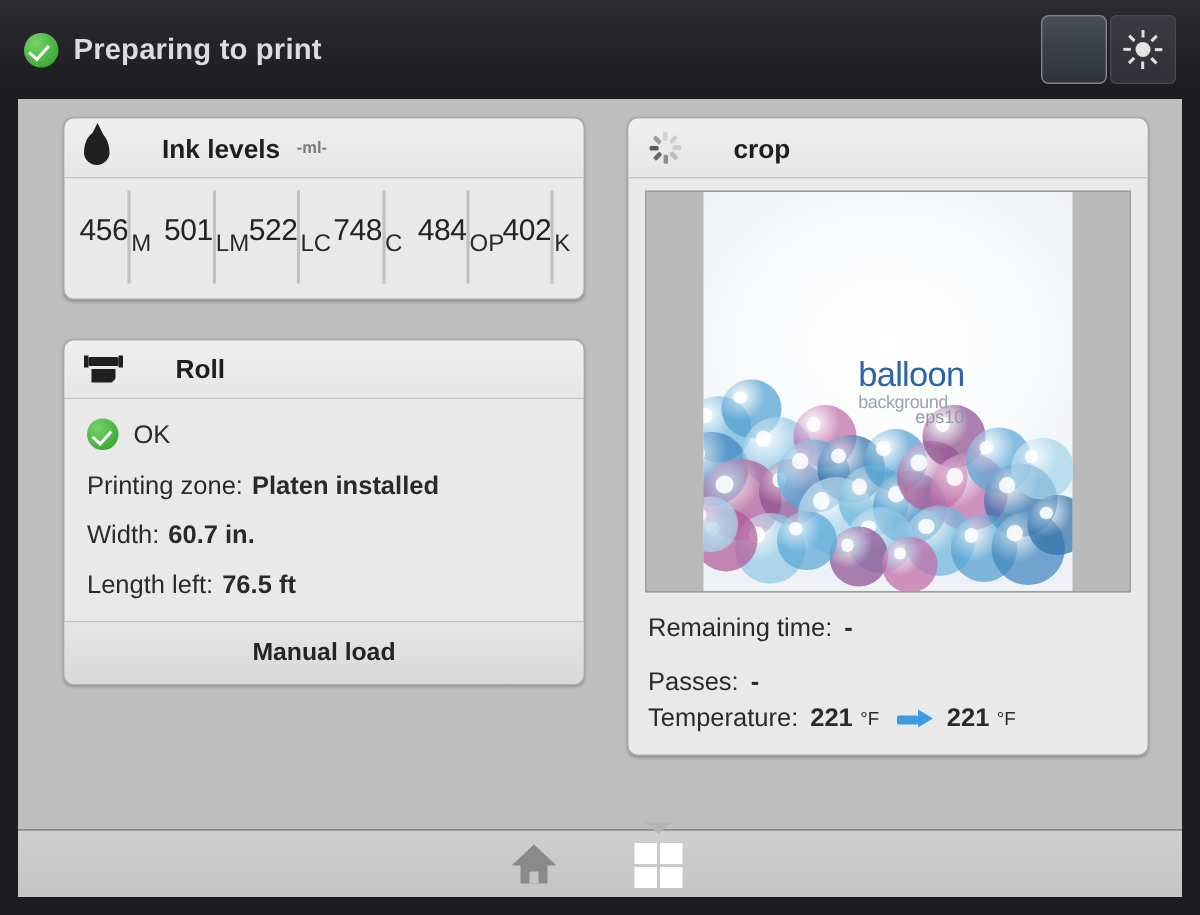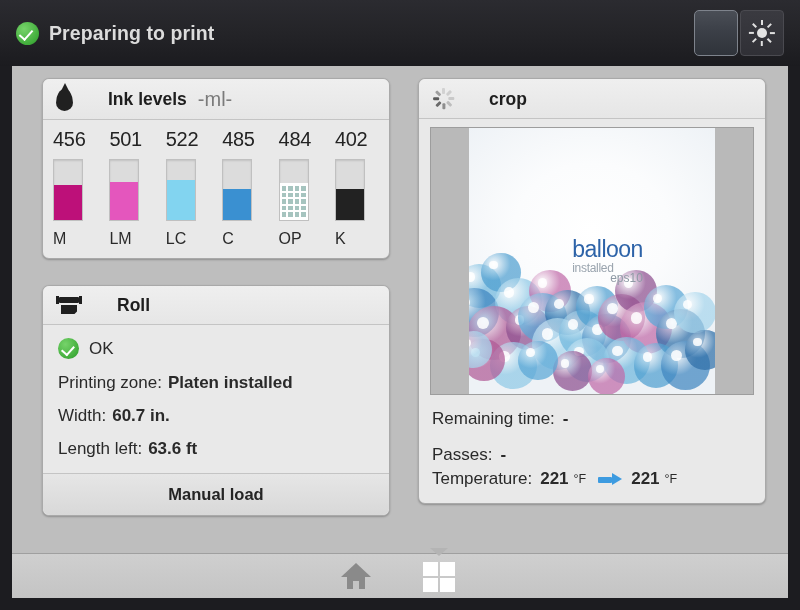--- a/index.html
+++ b/index.html
@@ -68,38 +68,38 @@
     box-shadow: 0 1px 2px rgba(0,0,0,.25);
   }
   .panel-head {
     display: flex; align-items: center; gap: 11px;
     padding: 9px 13px 8px 13px;
     border-bottom: 1px solid #c4c4c4;
     background: linear-gradient(180deg, #efefef 0%, #e6e6e6 100%);
     border-radius: 7px 7px 0 0;
   }
   .panel-title { font-size: 17.5px; font-weight: bold; color: #1e1e1e; margin-left: 24px; }
-  .panel-sub { font-size: 20px; color: #7b7b7b; font-weight: normal; }
+  .panel-sub { font-size: 11px; color: #7b7b7b; font-weight: bold; }
 
   
   .droplet {
     width: 17px; height: 22px; background: #202020; flex: 0 0 auto;
     border-radius: 50% 50% 50% 50% / 62% 62% 38% 38%;
     position: relative;
   }
   .droplet::before {
     content: ""; position: absolute; left: 50%; top: -6px; transform: translateX(-50%);
     border-left: 5.2px solid transparent; border-right: 5.2px solid transparent;
     border-bottom: 10px solid #202020;
   }
 
   
   .ink-body { padding: 8px 10px 10px 10px; }
   .ink-grid { display: flex; justify-content: space-between; }
-  .ink-col { width: 44px; display: flex; flex-direction: column; }
+  .ink-col { width: 44px; display: flex; flex-direction: row; align-items: center; }
   .ink-num { font-size: 20px; color: #232323; margin-bottom: 8px; letter-spacing: -.3px; }
   .tank {
     width: 30px; height: 62px;
     background: #dcdcdc;
     border: 1px solid #c0c0c0;
     box-shadow: inset 0 1px 2px rgba(0,0,0,.12);
     position: relative; overflow: hidden;
     display: flex; align-items: flex-end;
   }
   .fill { width: 100%; }
@@ -266,21 +266,21 @@
                 <div class="ink-label">LM</div>
               </div>
               <div class="ink-col">
                 <div class="ink-num">522</div>
                 <div class="tank">
                   <div class="fill" style="height: 67%; background: rgb(130, 212, 240);"></div>
                 </div>
                 <div class="ink-label">LC</div>
               </div>
               <div class="ink-col">
-                <div class="ink-num">485</div>
+                <div class="ink-num">748</div>
                 <div class="tank">
                   <div class="fill" style="height: 52%; background: rgb(58, 144, 209);"></div>
                 </div>
                 <div class="ink-label">C</div>
               </div>
               <div class="ink-col">
                 <div class="ink-num">484</div>
                 <div class="tank">
                   <div class="fill op" style="height: 61%;">
                     <div class="op-sq"></div>
@@ -330,21 +330,21 @@
           <div class="panel-title">Roll</div>
         </div>
         <div class="roll-body">
           <div class="ok-row">
             <div class="ok-circle"></div>
             <div class="ok-text">OK</div>
           </div>
           <div id="roll-rows">
               <div class="info-row"><span>Printing zone:</span><span class="info-val">Platen installed</span></div>
               <div class="info-row"><span>Width:</span><span class="info-val">60.7 in.</span></div>
-              <div class="info-row"><span>Length left:</span><span class="info-val">63.6 ft</span></div>
+              <div class="info-row"><span>Length left:</span><span class="info-val">76.5 ft</span></div>
             </div>
         </div>
         <div class="manual-btn">Manual load</div>
       </div>
     </div>
 
     <div class="right-col">
       <div class="panel">
         <div class="panel-head">
           <div class="spinner" id="spinner">
@@ -419,21 +419,21 @@
                 <div class="balloon" style="width: 15%; padding-bottom: 15%; left: 48.5%; top: 86.5%; background: radial-gradient(circle at 32% 28%, rgba(255, 255, 255, 0.75) 0%, rgb(192, 106, 168) 42%, rgb(192, 106, 168) 100%); opacity: 0.72;"></div>
                 <div class="bl-shine" style="width: 3.3%; padding-bottom: 3.3%; left: 51.5%; top: 89.2%;"></div>
                 <div class="balloon" style="width: 16%; padding-bottom: 16%; left: 20%; top: 80%; background: radial-gradient(circle at 32% 28%, rgba(255, 255, 255, 0.75) 0%, rgb(90, 167, 214) 42%, rgb(90, 167, 214) 100%); opacity: 0.72;"></div>
                 <div class="bl-shine" style="width: 3.52%; padding-bottom: 3.52%; left: 23.2%; top: 82.88%;"></div>
                 <div class="balloon" style="width: 16%; padding-bottom: 16%; left: 88%; top: 76%; background: radial-gradient(circle at 32% 28%, rgba(255, 255, 255, 0.75) 0%, rgb(47, 111, 168) 42%, rgb(47, 111, 168) 100%); opacity: 0.72;"></div>
                 <div class="bl-shine" style="width: 3.52%; padding-bottom: 3.52%; left: 91.2%; top: 78.88%;"></div>
                 <div class="balloon" style="width: 15%; padding-bottom: 15%; left: -5.5%; top: 76.5%; background: radial-gradient(circle at 32% 28%, rgba(255, 255, 255, 0.75) 0%, rgb(166, 213, 236) 42%, rgb(166, 213, 236) 100%); opacity: 0.72;"></div>
                 <div class="bl-shine" style="width: 3.3%; padding-bottom: 3.3%; left: -2.5%; top: 79.2%;"></div>
                 <div class="pv-text" style="z-index: 5;">
                 <div class="pv-title">balloon</div>
-                <div class="pv-sub">installed</div>
+                <div class="pv-sub">background</div>
                 <div class="pv-eps">eps10</div>
               </div>
               </div>
           </div>
         </div>
 
         <div class="stat-list">
           <div id="job-rows">
               <div class="stat-row">
                 <span>Remaining time:</span>

